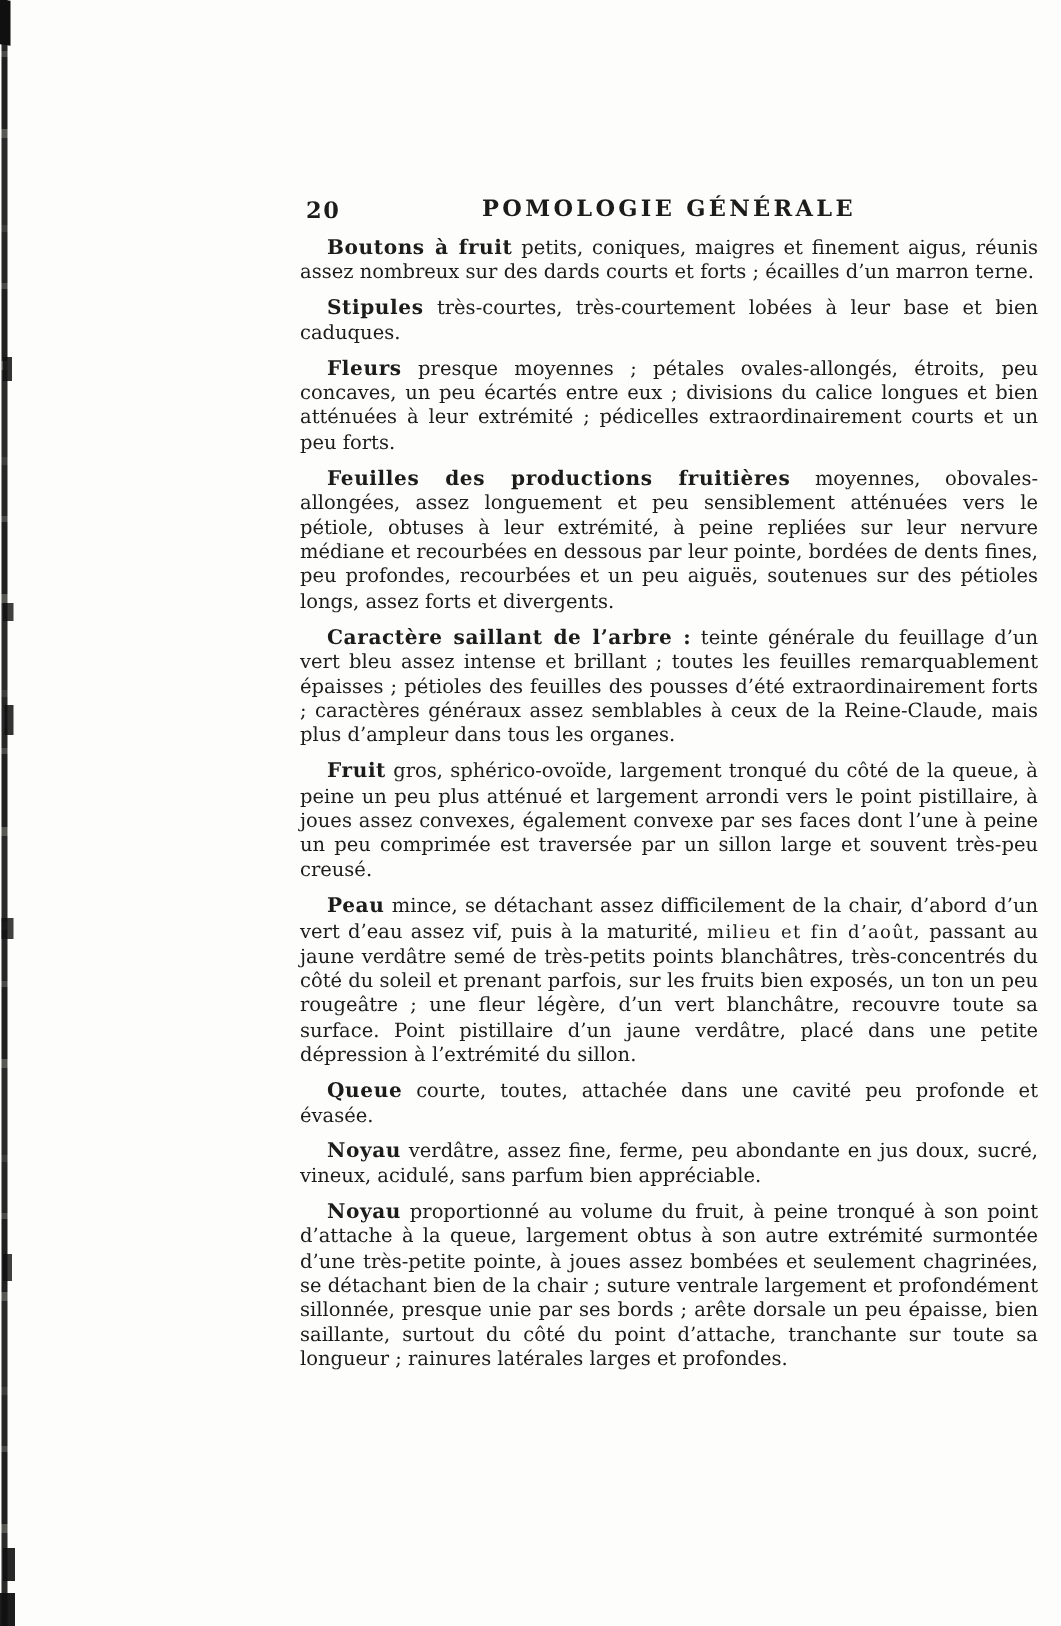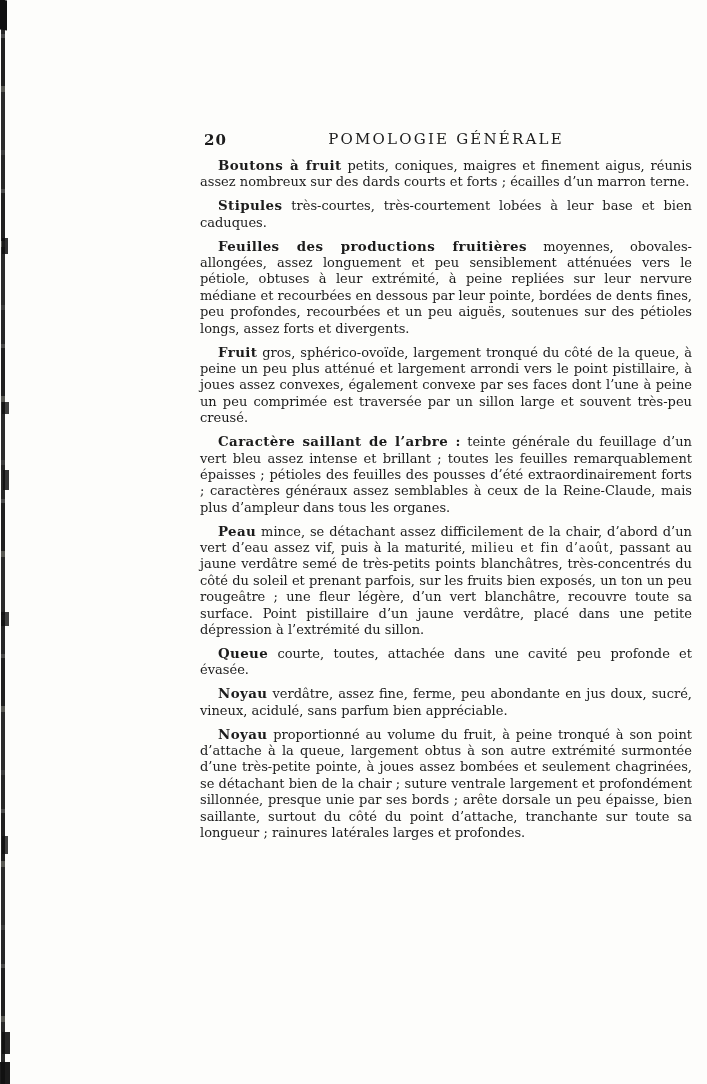--- a/index.html
+++ b/index.html
@@ -28,21 +28,21 @@
   .scan-edge .blob { position: absolute; background: #101010; }
   .page-header {
     position: absolute; top: 130px; left: 200px; width: 492px; height: 22px;
   }
   .page-number {
     position: absolute; left: 4px; top: 1px;
     font-size: 15px; font-weight: 700; letter-spacing: 1px;
   }
   .running-title {
     text-align: center;
-    font-size: 15px; letter-spacing: 2.2px; font-weight: 400;
+    font-size: 15px; letter-spacing: 2.2px; font-weight: 700;
     white-space: nowrap;
   }
   .content {
     position: absolute; top: 157px; left: 200px; width: 492px;
     font-size: 13px; line-height: 16.4px;
     text-align: justify;
   }
   .content p { margin: 0 0 6.5px 0; text-indent: 18px; }
   .term {
     font-weight: 700;
@@ -73,26 +73,27 @@
   <span class="page-number">20</span>
   <div class="running-title">POMOLOGIE GÉNÉRALE</div>
 </div>
 
 <div class="content">
 
   <p><span class="term">Boutons à fruit</span> <span>petits, coniques, maigres et finement aigus, réunis assez nombreux sur des dards courts et forts ; écailles d’un marron terne.</span></p>
 
   <p><span class="term">Stipules</span> <span>très-courtes, très-courtement lobées à leur base et bien caduques.</span></p>
 
+  <p><span class="term">Fleurs</span> <span>presque moyennes ; pétales ovales-allongés, étroits, peu concaves, un peu écartés entre eux ; divisions du calice longues et bien atténuées à leur extrémité ; pédicelles extraordinairement courts et un peu forts.</span></p>
 
   <p><span class="term">Feuilles des productions fruitières</span> <span>moyennes, obovales-allongées, assez longuement et peu sensiblement atténuées vers le pétiole, obtuses à leur extrémité, à peine repliées sur leur nervure médiane et recourbées en dessous par leur pointe, bordées de dents fines, peu profondes, recourbées et un peu aiguës, soutenues sur des pétioles longs, assez forts et divergents.</span></p>
 
+  <p><span class="term">Caractère saillant de l’arbre :</span> <span>teinte générale du feuillage d’un vert bleu assez intense et brillant ; toutes les feuilles remarquablement épaisses ; pétioles des feuilles des pousses d’été extraordinairement forts ; caractères généraux assez semblables à ceux de la Reine-Claude, mais plus d’ampleur dans tous les organes.</span></p>
+
   <p><span class="term">Fruit</span> <span>gros, sphérico-ovoïde, largement tronqué du côté de la queue, à peine un peu plus atténué et largement arrondi vers le point pistillaire, à joues assez convexes, également convexe par ses faces dont l’une à peine un peu comprimée est traversée par un sillon large et souvent très-peu creusé.</span></p>
-
-  <p><span class="term">Caractère saillant de l’arbre :</span> <span>teinte générale du feuillage d’un vert bleu assez intense et brillant ; toutes les feuilles remarquablement épaisses ; pétioles des feuilles des pousses d’été extraordinairement forts ; caractères généraux assez semblables à ceux de la Reine-Claude, mais plus d’ampleur dans tous les organes.</span></p>
 
   <p><span class="term">Peau</span> <span>mince, se détachant assez difficilement de la chair, d’abord d’un vert d’eau assez vif, puis à la maturité,</span> <span class="emphasis">milieu et fin d’août,</span> <span>passant au jaune verdâtre semé de très-petits points blanchâtres, très-concentrés du côté du soleil et prenant parfois, sur les fruits bien exposés, un ton un peu rougeâtre ; une fleur légère, d’un vert blanchâtre, recouvre toute sa surface. Point pistillaire d’un jaune verdâtre, placé dans une petite dépression à l’extrémité du sillon.</span></p>
 
   <p><span class="term">Queue</span> <span>courte, toutes, attachée dans une cavité peu profonde et évasée.</span></p>
 
   <p><span class="term">Noyau</span> <span>verdâtre, assez fine, ferme, peu abondante en jus doux, sucré, vineux, acidulé, sans parfum bien appréciable.</span></p>
 
   <p><span class="term">Noyau</span> <span>proportionné au volume du fruit, à peine tronqué à son point d’attache à la queue, largement obtus à son autre extrémité surmontée d’une très-petite pointe, à joues assez bombées et seulement chagrinées, se détachant bien de la chair ; suture ventrale largement et profondément sillonnée, presque unie par ses bords ; arête dorsale un peu épaisse, bien saillante, surtout du côté du point d’attache, tranchante sur toute sa longueur ; rainures latérales larges et profondes.</span></p>
 
 </div>

